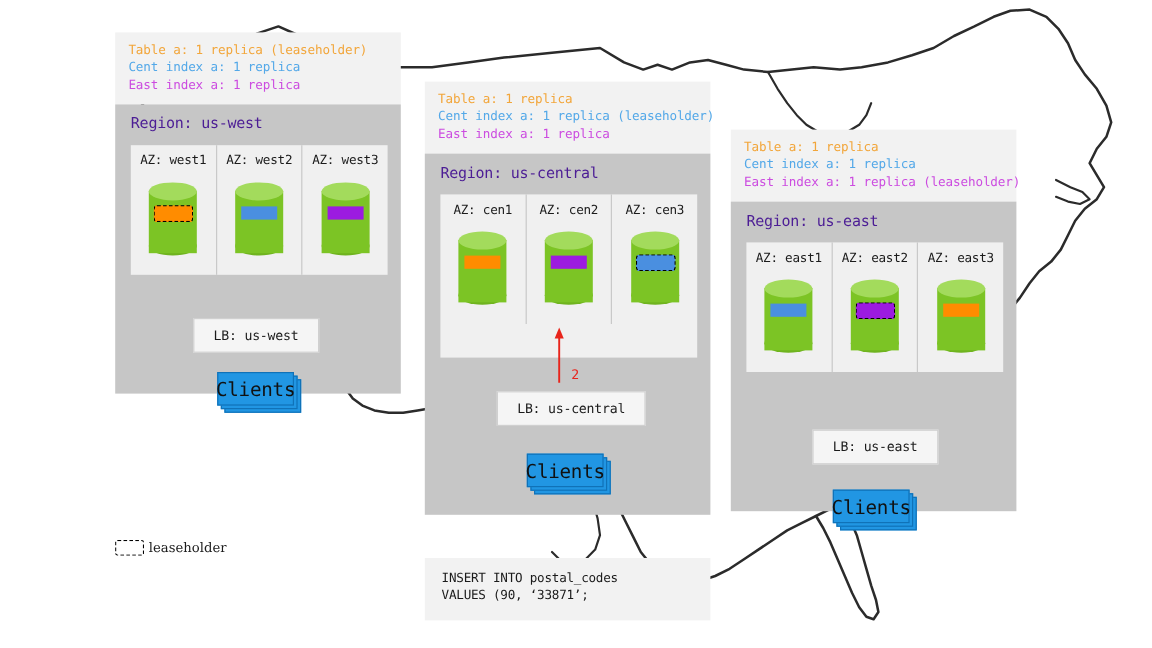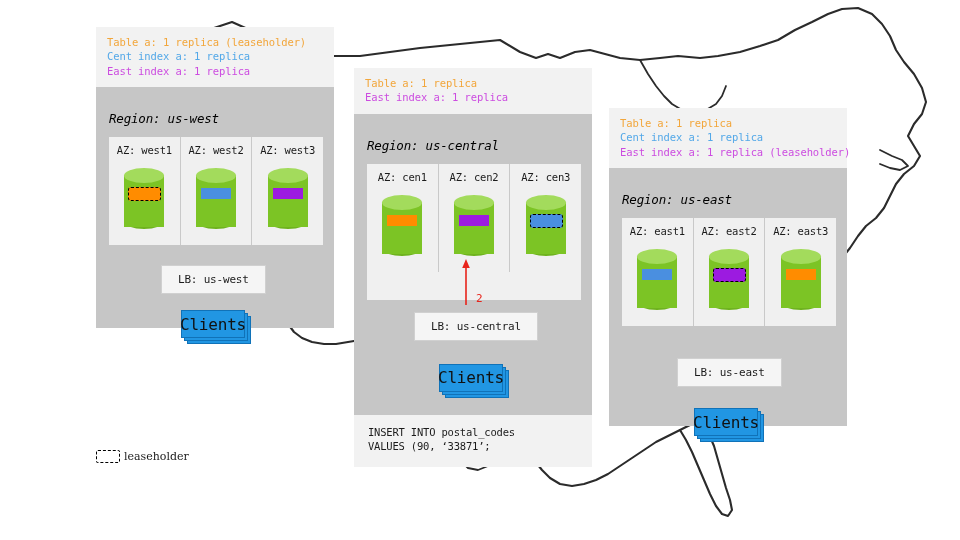--- a/index.html
+++ b/index.html
@@ -28,24 +28,23 @@
   .rl-cent{color:#53a8e8;}
   .rl-east{color:#cc4ce0;}
 
   .region-body{
     background:#c6c6c6;
     padding:0;
     position:relative;
   }
   .region-title{
     font-size:12.5px;
-    color:#000000;
-    padding:24px 0 11px 13px;
+    color:#4c1d95;
+    padding:8px 0 11px 13px;
     letter-spacing:-0.2px;
-    font-style:italic;
   }
 
   .az-strip{
     background:#f0f0f0;
     margin:0 11px 0 13px;
     display:flex;
     position:relative;
   }
   .az{
     flex:1 1 0;
@@ -116,20 +115,21 @@
 
   
   .sqlbox{
     position:absolute;z-index:3;
     background:#f2f2f2;
     font-size:10.5px;line-height:14px;
     color:#1b1b1b;
     padding:10px 14px 14px 14px;
     white-space:pre;
     letter-spacing:-0.2px;
+    margin-top:36px;
   }
 
   
   .arrow-wrap{position:absolute;z-index:7;pointer-events:none;}
   .arrow-num{
     position:absolute;font-size:11px;color:#e8241b;
   }
 
   
   .legend{
@@ -224,20 +224,21 @@
         <div class="sh sh1"></div>
         <div class="sh sh2"></div>
         <div class="face">Clients</div>
       </div>
     </div>
   </div>
 
   <div class="region" style="left:354px;top:68px;width:238px;">
     <div class="replica-head">
       <div class="rl-table">Table a: 1 replica</div>
+      <div class="rl-cent">Cent index a: 1 replica (leaseholder)</div>
       <div class="rl-east">East index a: 1 replica</div>
     </div>
     <div class="region-body" style="height:301px;">
       <div class="region-title">Region: us-central</div>
       <div class="az-strip" style="padding-bottom:28px;">
         <div class="az">
           <div class="az-label">AZ: cen1</div>
           <div class="cyl">
             <div class="bot"></div>
             <div class="body"></div>

